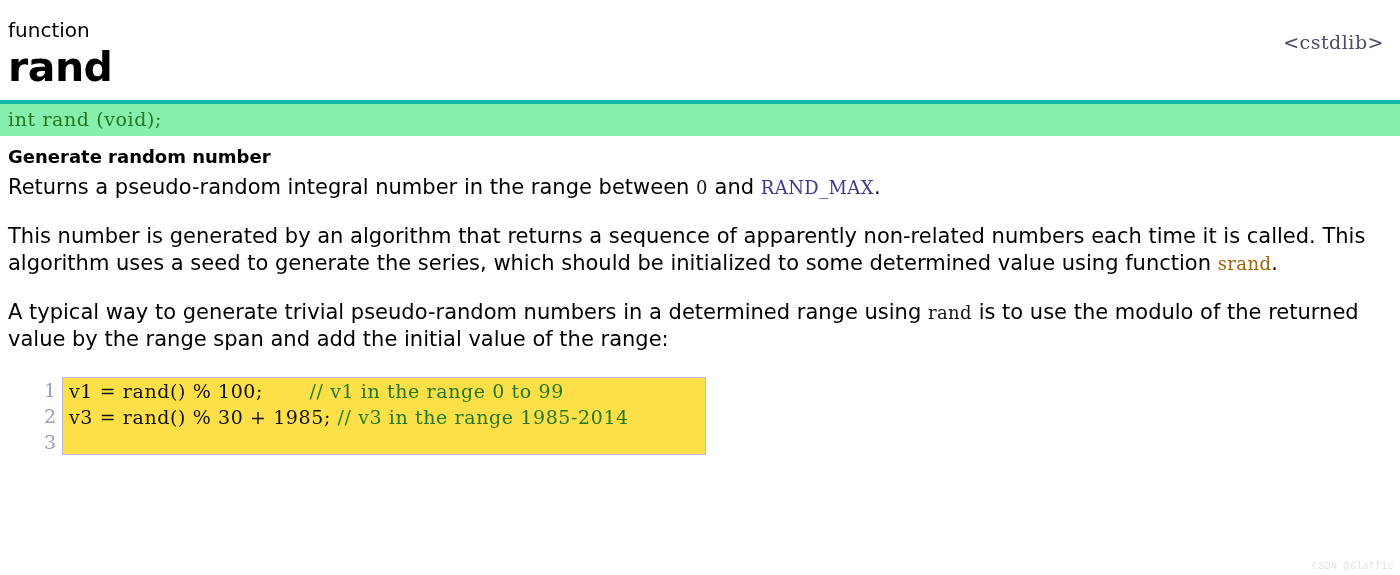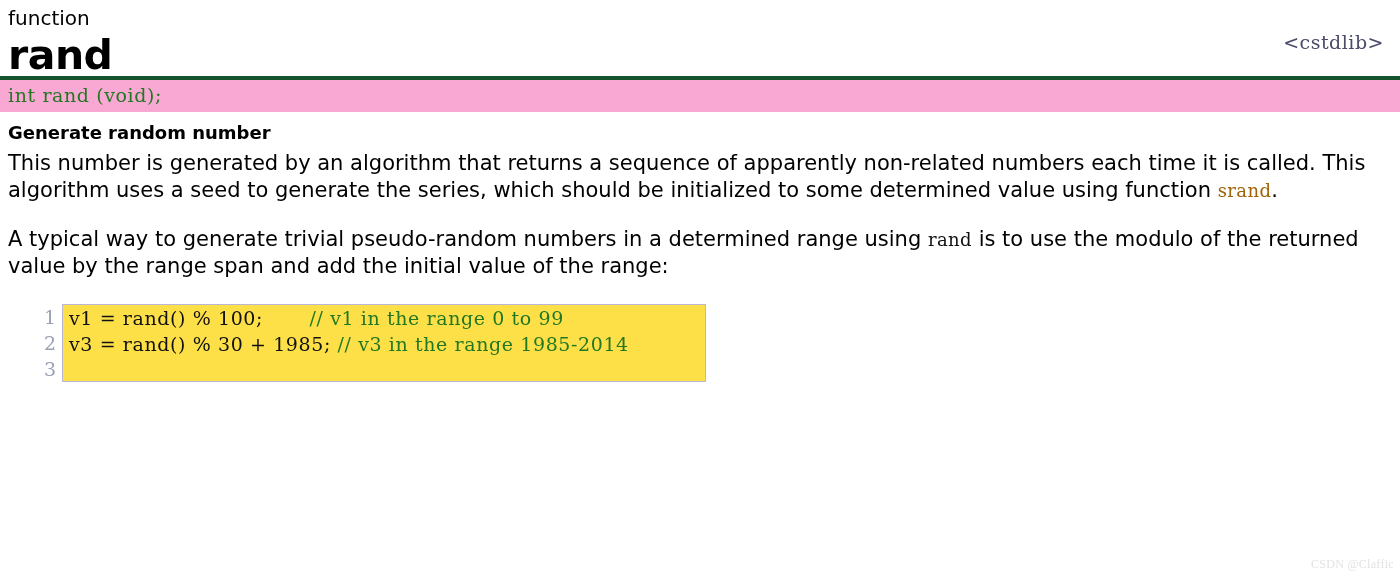--- a/index.html
+++ b/index.html
@@ -12,22 +12,22 @@
     height: 575px;
     font-family: "DejaVu Sans", "Liberation Sans", sans-serif;
     color: #000000;
     overflow: hidden;
     position: relative;
   }
 
   
   .page-header {
     position: relative;
-    padding: 0 8px;
-    height: 76px;
+    padding: 12px 8px;
+    height: 100px;
     box-sizing: border-box;
   }
   .kind-label {
     font-size: 20px;
     line-height: 30px;
     color: #000;
     font-weight: normal;
     padding-top: 3px;
   }
   .fn-title {
@@ -42,22 +42,22 @@
     right: 16px;
     top: 31px;
     font-family: "DejaVu Serif", "Liberation Serif", serif;
     font-size: 19px;
     color: #4b4b6b;
     letter-spacing: 0.5px;
   }
 
   
   .sig-bar {
-    border-top: 4px solid #14532d;
-    background: #f9a8d4;
+    border-top: 4px solid #14b8a6;
+    background: #86efac;
     padding: 3px 8px 5px 8px;
   }
   .sig-code {
     font-family: "DejaVu Serif", "Liberation Serif", serif;
     font-size: 19px;
     line-height: 24px;
     color: #227722;
     letter-spacing: 0.6px;
   }
 
@@ -115,42 +115,43 @@
   }
   .code-line { white-space: pre; letter-spacing: 0.6px; }
   .code-line .stmt { color: #111111; }
   .code-line .cmt  { color: #227722; }
 
   
   .watermark {
     position: absolute;
     right: 6px;
     bottom: 3px;
-    font-size: 12px;
+    font-size: 10px;
     color: #e2e2e2;
     letter-spacing: 0.3px;
-    font-family: Liberation Serif, serif;
+    font-family: Liberation Mono, monospace;
   }
 </style>
 </head>
 <body>
 
 <div class="page-header">
   <div class="kind-label">function</div>
   <div class="fn-title">rand</div>
   <div class="header-include">&lt;cstdlib&gt;</div>
 </div>
 
 <div class="sig-bar">
   <div class="sig-code">int rand (void);</div>
 </div>
 
 <div class="content">
   <div class="section-title">Generate random number</div>
 
+  <p class="para"><span>Returns a pseudo-random integral number in the range between </span><code class="c lit">0</code><span> and </span><code class="c link">RAND_MAX</code><span>.</span></p>
   <p class="para"><span>This number is generated by an algorithm that returns a sequence of apparently non-related numbers each time it is called. This algorithm uses a seed to generate the series, which should be initialized to some determined value using function </span><code class="c link2">srand</code><span>.</span></p>
   <p class="para tight"><span>A typical way to generate trivial pseudo-random numbers in a determined range using </span><code class="c lit">rand</code><span> is to use the modulo of the returned value by the range span and add the initial value of the range:</span></p>
 
   <div class="codeblock">
     <div class="gutter">
       <div>1</div>
       <div>2</div>
       <div>3</div>
     </div>
     <div class="codearea">

